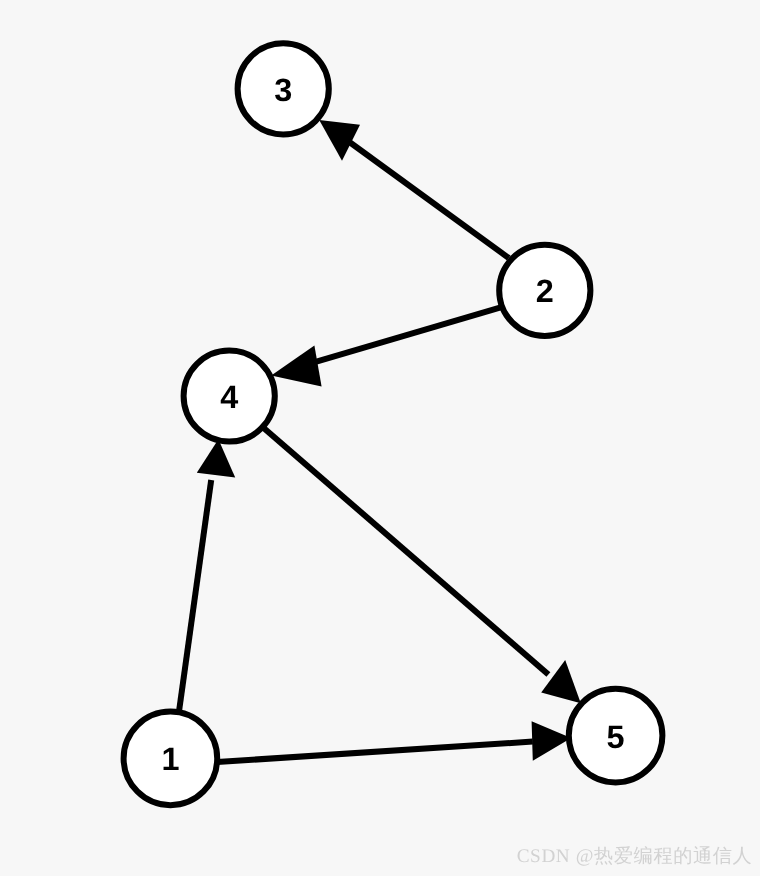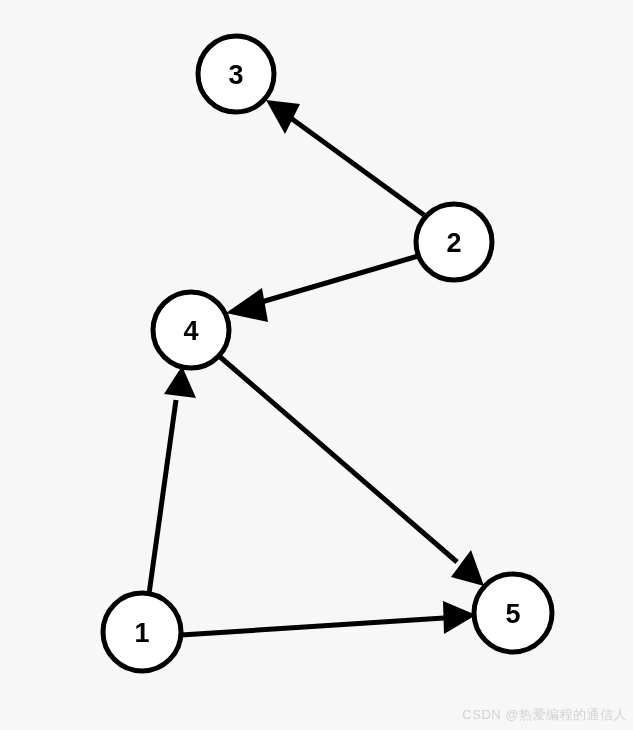--- a/index.html
+++ b/index.html
@@ -48,22 +48,22 @@
     font-weight: bold;
     fill: #000000;
     text-anchor: middle;
     dominant-baseline: central;
     user-select: none;
   }
   #watermark {
     position: absolute;
     right: 6px;
     bottom: 6px;
-    font-family: Liberation Sans, sans-serif;
-    font-size: 13px;
+    font-family: Liberation Serif, serif;
+    font-size: 16px;
     color: #d2d2d2;
     letter-spacing: 0.5px;
     white-space: nowrap;
   }
 </style>
 </head>
 <body>
 
 <div id="graph-stage">
 

